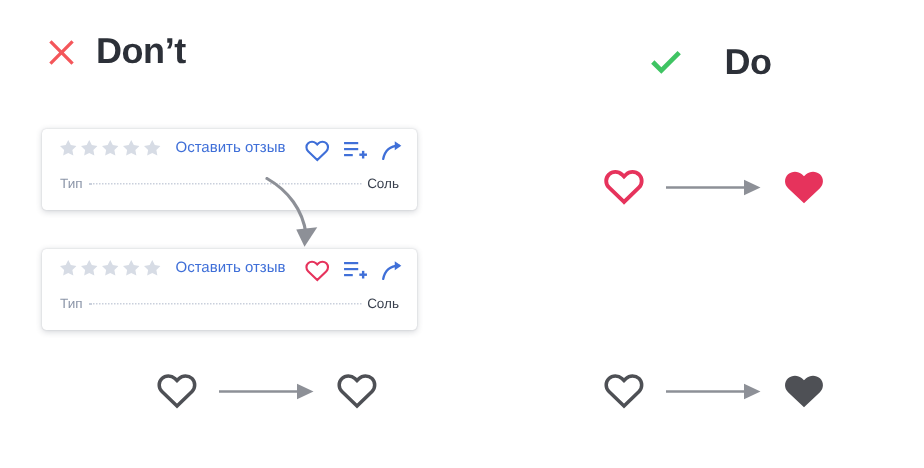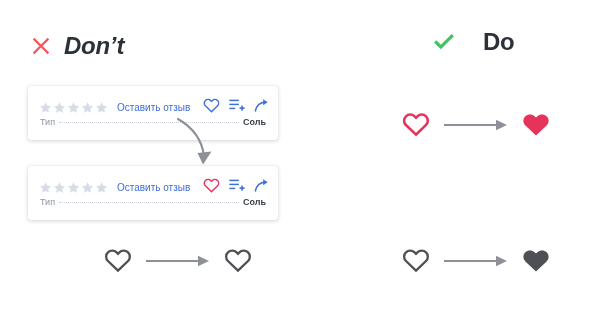--- a/index.html
+++ b/index.html
@@ -6,61 +6,61 @@
   body{
     width:616px;height:312px;
     background:#ffffff;
     font-family:"Liberation Sans","DejaVu Sans",sans-serif;
     overflow:hidden;position:relative;
   }
   .stage{position:absolute;inset:0;}
 
   
   .hdr{position:absolute;display:flex;align-items:center;gap:12px;}
-  .hdr-dont{left:30px;top:34px;font-style:italic;}
+  .hdr-dont{left:30px;top:23px;}
   .hdr-do{left:432px;top:30px;gap:27px;}
   .hdr-label{
     font-size:24px;font-weight:bold;color:#2c3038;
     letter-spacing:-0.3px;line-height:1;
   }
   .ico-x{width:22px;height:22px;display:block;}
   .ico-check{width:24px;height:22px;display:block;}
 
   
   .card{
     position:absolute;left:28px;width:250px;height:54px;
     background:#ffffff;border-radius:3px;
     box-shadow:0 1px 4px rgba(40,50,70,.20),0 0 1px rgba(40,50,70,.22);
   }
   .card-1{top:86px;}
   .card-2{top:166px;}
 
   .card-row1{
     position:absolute;left:12px;top:7px;right:10px;
-    display:flex;align-items:flex-end;gap:7px;height:20px;
+    display:flex;align-items:flex-start;gap:7px;height:20px;
   }
   .stars{display:flex;gap:3px;align-items:center;}
   .star{width:11px;height:11px;display:block;}
   .review-link{
     font-size:10px;color:#3f6fd8;white-space:nowrap;margin-left:3px;
   }
   .act{display:flex;align-items:center;gap:9px;margin-left:6px;}
   .act svg{display:block;}
 
   .card-row2{
     position:absolute;left:12px;top:31px;right:12px;height:18px;
     display:flex;align-items:baseline;
   }
   .kv-key{font-size:9px;color:#8b95a8;white-space:nowrap;}
   .kv-dots{
     flex:1;margin:0 4px;
     border-bottom:1px dotted #c9d0dc;
     transform:translateY(-2px);
   }
-  .kv-val{font-size:9px;color:#39404e;font-weight:bold;white-space:nowrap;}
+  .kv-val{font-size:9px;color:#39404e;font-weight:normal;white-space:nowrap;}
 
   
   .curve{position:absolute;left:172px;top:118px;width:64px;height:54px;}
 
   
   .trans{position:absolute;display:flex;align-items:center;}
   .arrow-straight{margin:0 14px;display:block;}
   .t-left-bottom{left:104px;top:248px;}
   .t-right-top{left:402px;top:112px;}
   .t-right-bottom{left:402px;top:248px;}

